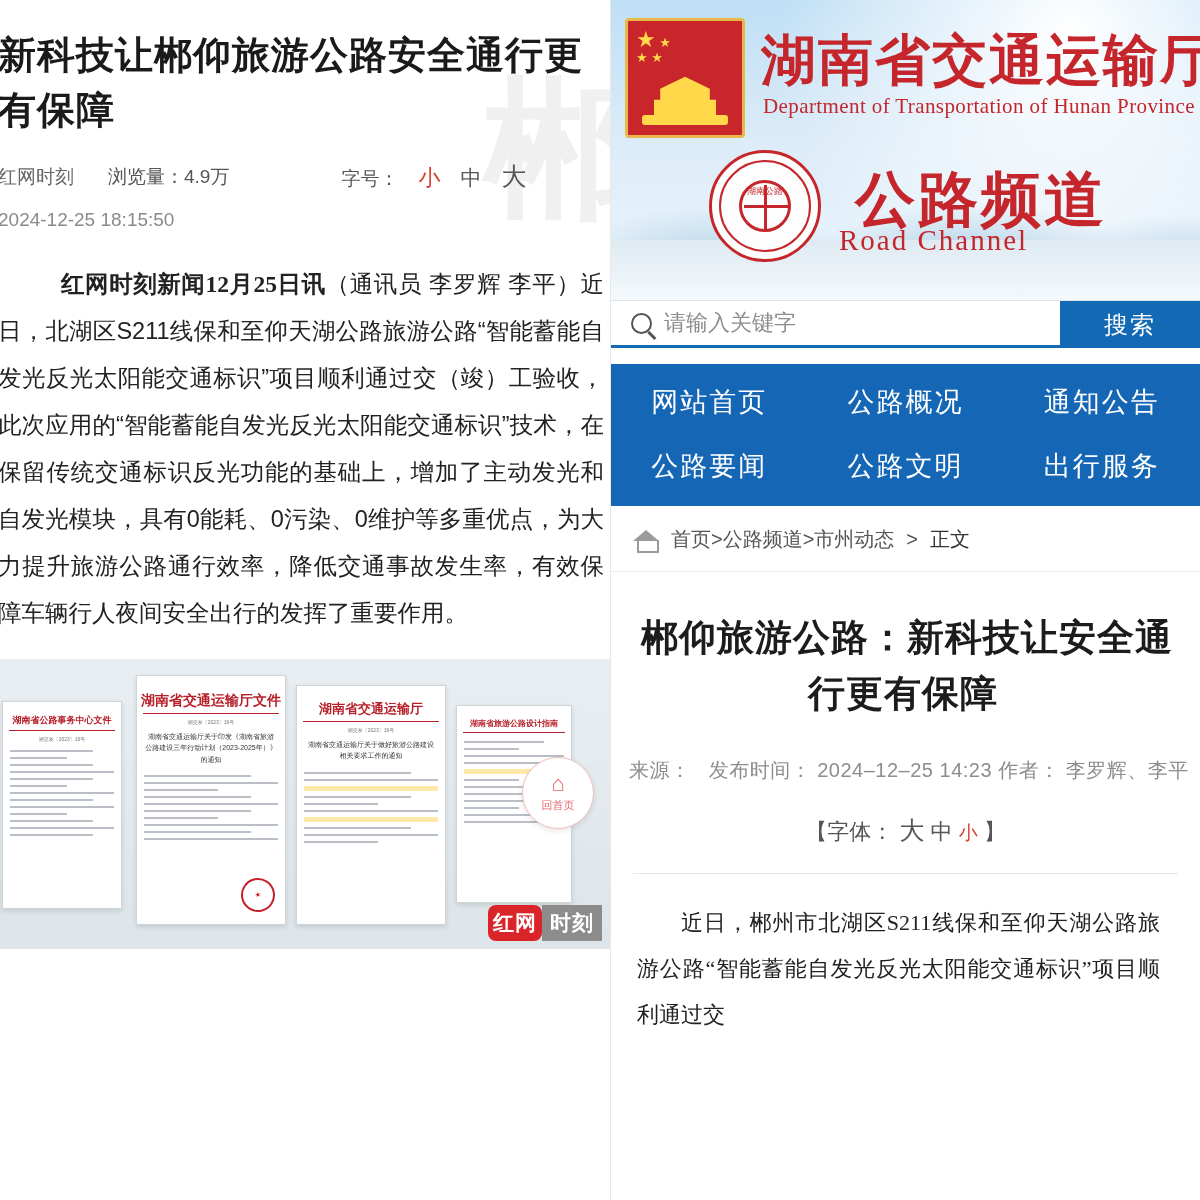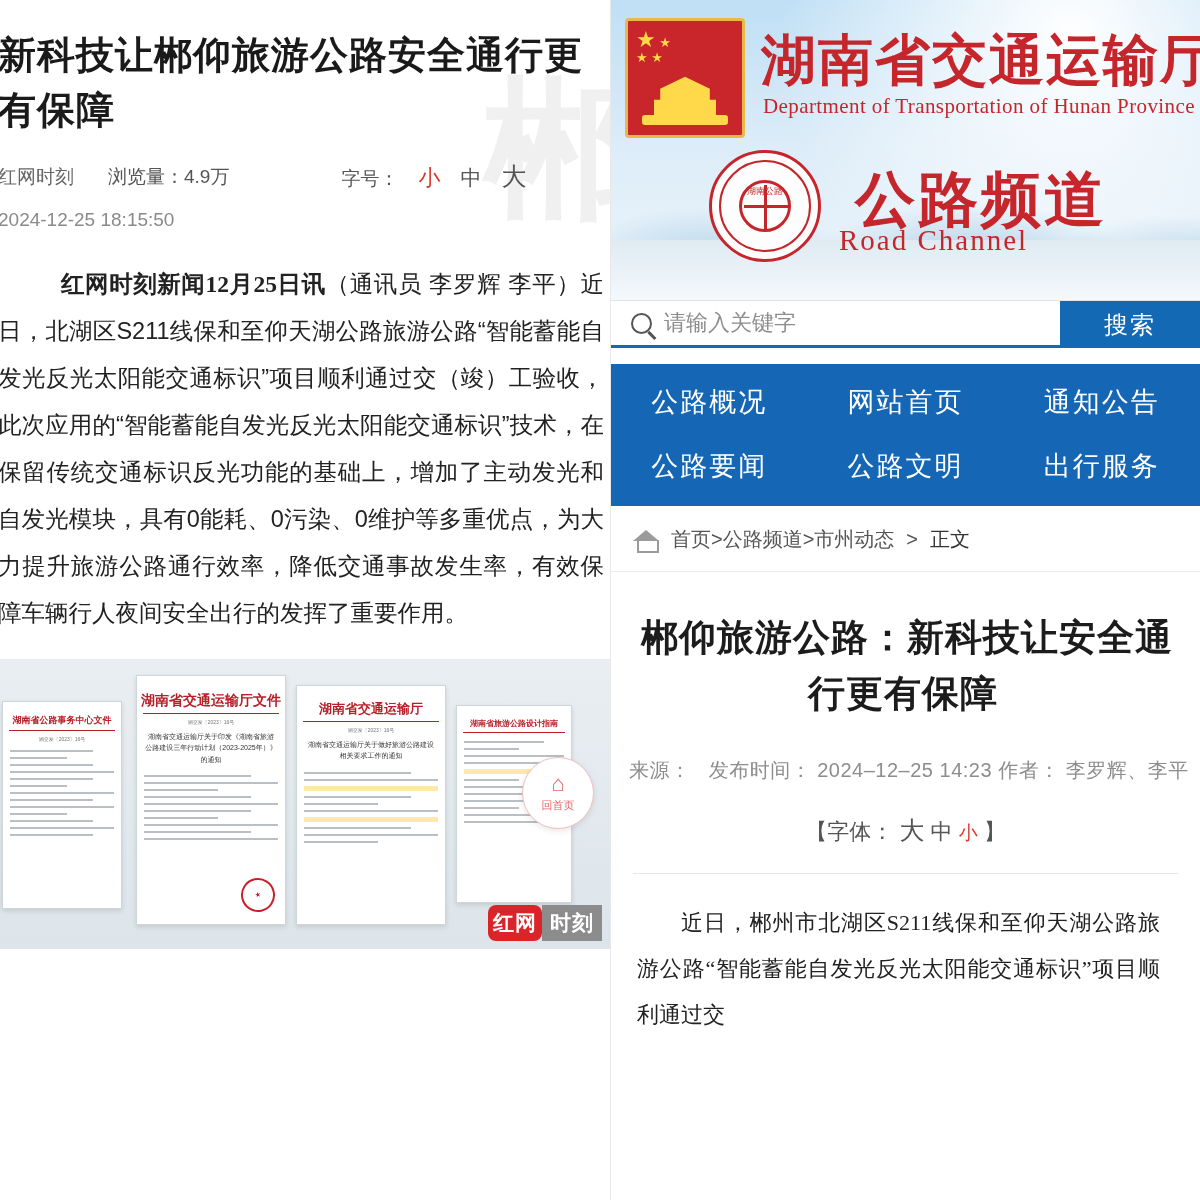--- a/index.html
+++ b/index.html
@@ -530,22 +530,22 @@
     <div class="searchbar">
       <div class="field">
         <span class="mag"></span>
         <input type="text" value="" placeholder="请输入关键字" style="">
       </div>
       <div class="btn">搜索</div>
     </div>
 
     <div class="navblock">
       <div class="navrow">
+        <a href="#">网站首页</a>
         <a href="#">公路概况</a>
-        <a href="#">网站首页</a>
         <a href="#">通知公告</a>
       </div>
       <div class="navrow">
         <a href="#">公路要闻</a>
         <a href="#">公路文明</a>
         <a href="#">出行服务</a>
       </div>
     </div>
 
     <div class="crumb">

